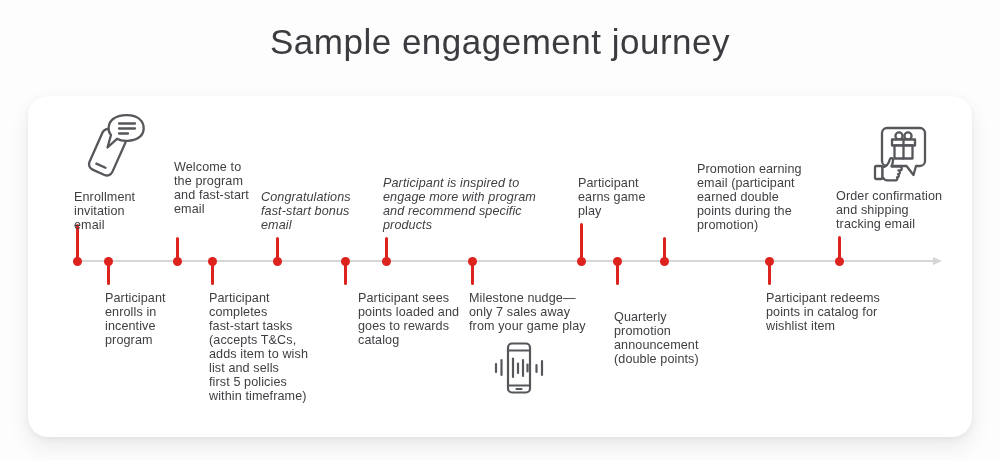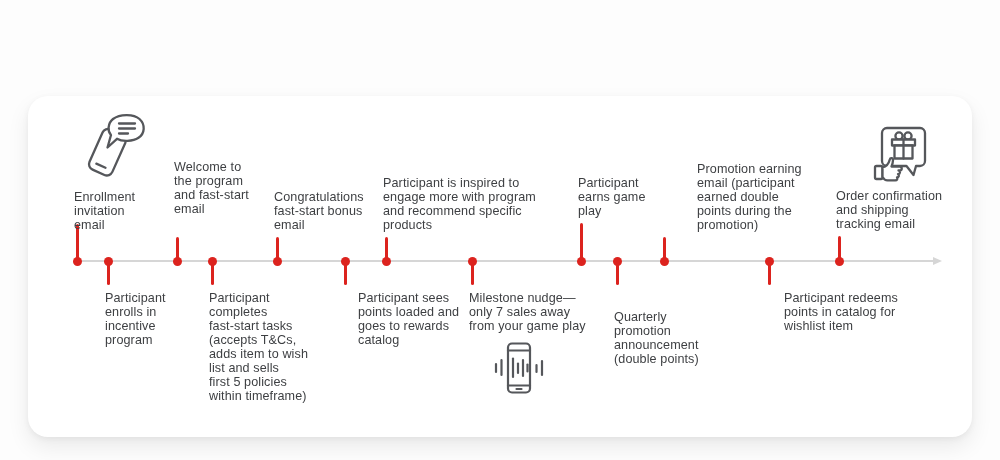--- a/index.html
+++ b/index.html
@@ -46,20 +46,21 @@
     white-space:pre-line;letter-spacing:.1px;
   }
   .icon{position:absolute;}
   .icon svg{display:block;}
 </style>
 </head>
 <body>
 
 <div class="stage" style="--accent: #dc231e; --line: #d6d6d6; --text: #3d3f42;">
 
+  <h1 class="title">Sample engagement journey</h1>
 
   <div class="card"></div>
 
   <div class="icon" style="left:80px;top:107px;">
     <svg width="72" height="72" viewBox="0 0 72 72" fill="none" stroke="#55575b" stroke-width="2.3" stroke-linecap="round" stroke-linejoin="round">
       <g transform="rotate(24 27 45)">
         <rect x="15" y="23" width="25" height="44" rx="6" fill="#ffffff"></rect>
         <line x1="22" y1="60" x2="32" y2="60"></line>
       </g>
       <path d="M31 28 C27.5 24.5 27.5 16.5 33 12 C39.5 7 53.5 6.5 59.5 12 C65.5 17.5 65 26.5 58.5 30.8 C53 34.5 42 34.8 37 31.8 L27.5 40.5 L31 28 Z" fill="#ffffff"></path>
@@ -125,32 +126,32 @@
       <div class="ev-label" style="left: 209px; top: 291px;">Participant
 completes
 fast-start tasks
 (accepts T&amp;Cs,
 adds item to wish
 list and sells
 first 5 policies
 within timeframe)</div>
       <div class="ev-stem" style="left: 275.5px; height: 24px; top: 237px;"></div>
       <div class="ev-dot" style="left: 272.5px; top: 256.5px;"></div>
-      <div class="ev-label" style="left: 274px; bottom: 228px;">Congratulations
+      <div class="ev-label" style="left: 261px; bottom: 228px; font-style: italic;">Congratulations
 fast-start bonus
 email</div>
       <div class="ev-stem" style="left: 343.5px; height: 24px; top: 261px;"></div>
       <div class="ev-dot" style="left: 340.5px; top: 256.5px;"></div>
       <div class="ev-label" style="left: 342px; top: 291px; margin-left: 16px;">Participant sees
 points loaded and
 goes to rewards
 catalog</div>
       <div class="ev-stem" style="left: 384.5px; height: 24px; top: 237px;"></div>
       <div class="ev-dot" style="left: 381.5px; top: 256.5px;"></div>
-      <div class="ev-label" style="left: 383px; bottom: 228px;">Participant is inspired to
+      <div class="ev-label" style="left: 383px; bottom: 228px; font-style: italic;">Participant is inspired to
 engage more with program
 and recommend specific
 products</div>
       <div class="ev-stem" style="left: 470.5px; height: 24px; top: 261px;"></div>
       <div class="ev-dot" style="left: 467.5px; top: 256.5px;"></div>
       <div class="ev-label" style="left: 469px; top: 291px;">Milestone nudge—
 only 7 sales away
 from your game play</div>
       <div class="ev-stem" style="left: 579.5px; height: 38px; top: 223px;"></div>
       <div class="ev-dot" style="left: 576.5px; top: 256.5px;"></div>
@@ -165,21 +166,21 @@
 (double points)</div>
       <div class="ev-stem" style="left: 662.5px; height: 24px; top: 237px;"></div>
       <div class="ev-dot" style="left: 659.5px; top: 256.5px;"></div>
       <div class="ev-label" style="left: 661px; bottom: 228px; margin-left: 36px;">Promotion earning
 email (participant
 earned double
 points during the
 promotion)</div>
       <div class="ev-stem" style="left: 767.5px; height: 24px; top: 261px;"></div>
       <div class="ev-dot" style="left: 764.5px; top: 256.5px;"></div>
-      <div class="ev-label" style="left: 784px; top: 291px;">Participant redeems
+      <div class="ev-label" style="left: 766px; top: 291px;">Participant redeems
 points in catalog for
 wishlist item</div>
       <div class="ev-stem" style="left: 837.5px; height: 25px; top: 236px;"></div>
       <div class="ev-dot" style="left: 834.5px; top: 256.5px;"></div>
       <div class="ev-label" style="left: 836px; bottom: 229px;">Order confirmation
 and shipping
 tracking email</div>
     </div>
 
 </div>

